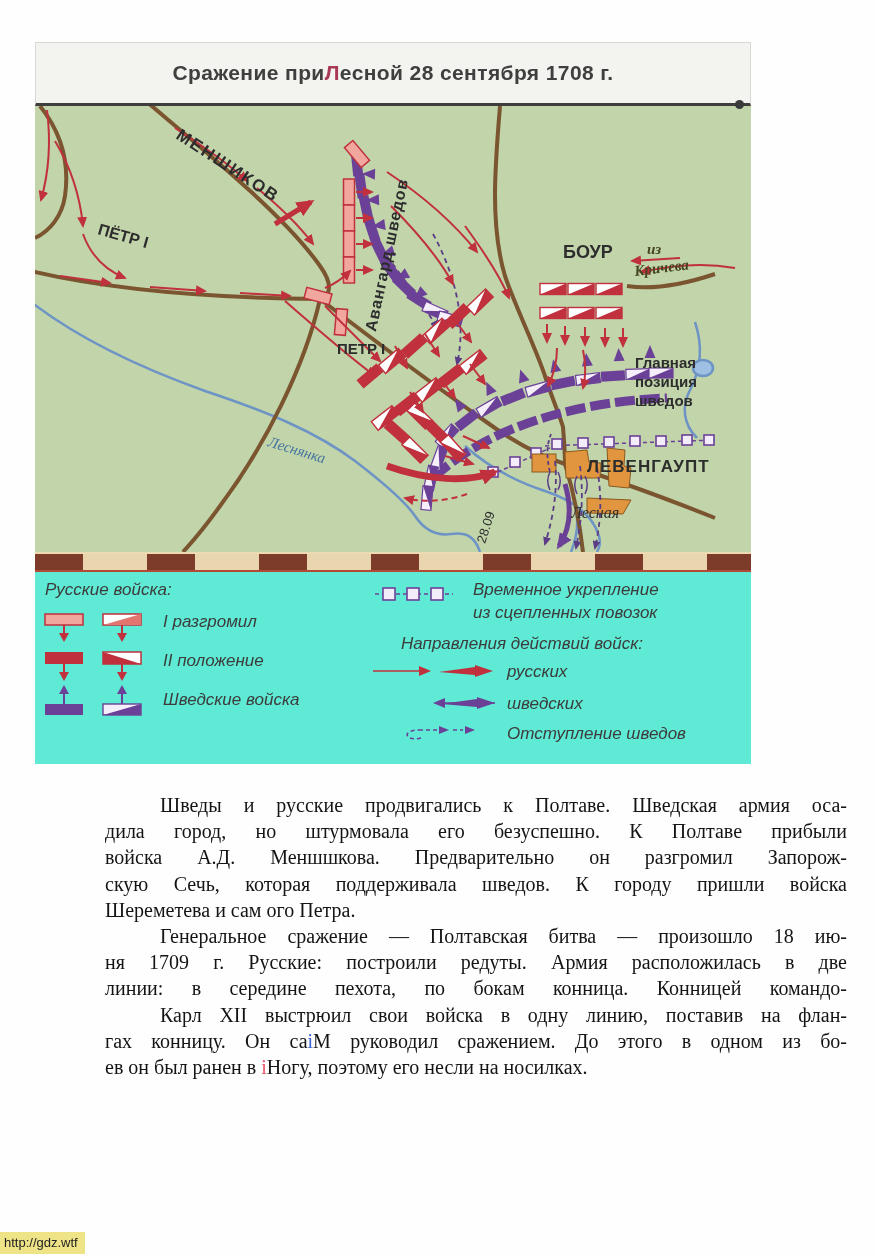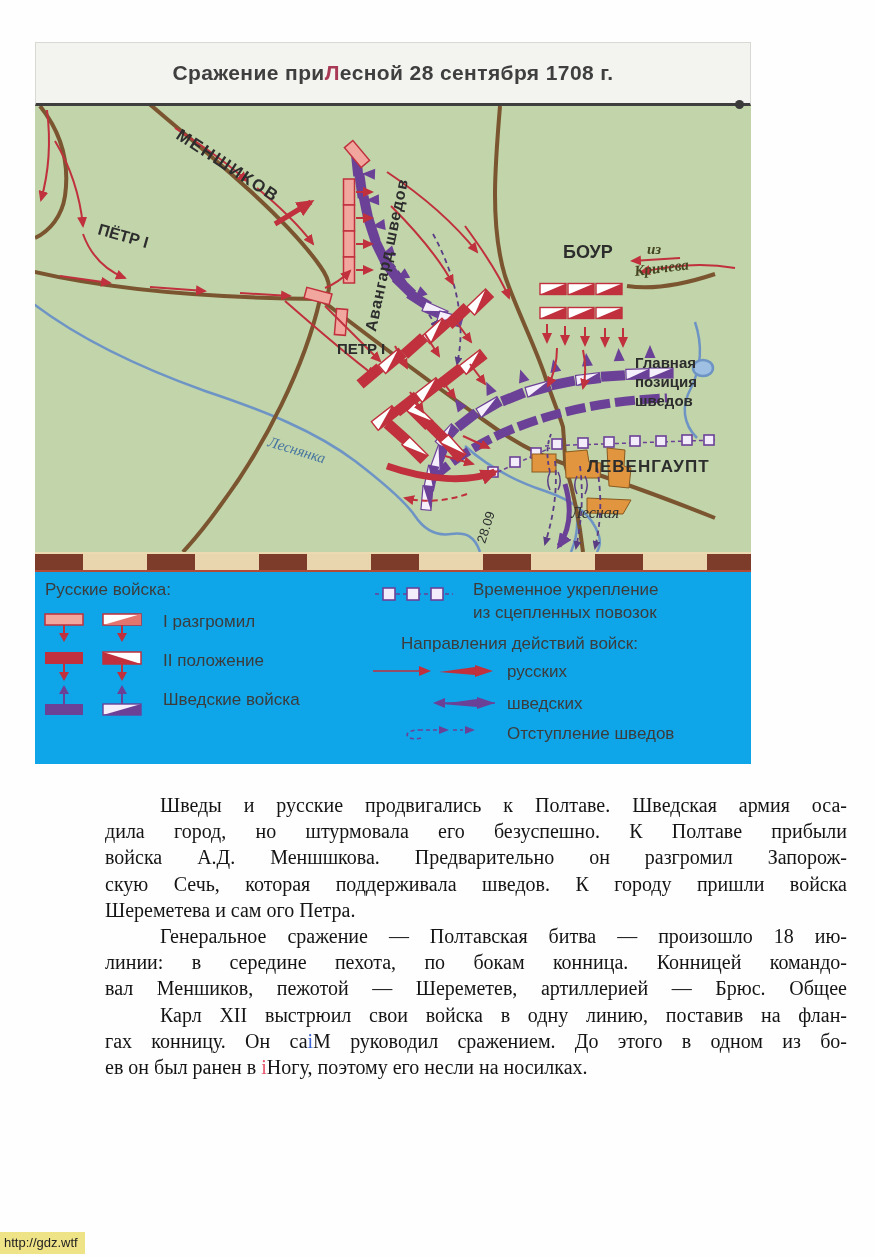--- a/index.html
+++ b/index.html
@@ -5,21 +5,21 @@
   html,body{margin:0;padding:0;}
   body{width:875px;height:1257px;position:relative;background:#fefefe;font-family:"Liberation Sans",sans-serif;}
   .panel{position:absolute;left:35px;top:42px;width:716px;}
   .map-title{position:relative;height:60px;background:#f3f3ef;border:1px solid #d9d9d4;border-bottom:3px solid #3e3e3e;
     display:flex;align-items:center;justify-content:center;font-size:21px;font-weight:bold;color:#3f3f3f;letter-spacing:.4px;}
   .map-title .hl{color:#a93a55;}
   .map-title::after{content:"";position:absolute;right:6px;bottom:-6px;width:9px;height:9px;border-radius:50%;background:#3a3a3a;}
   svg.map{display:block;background:#c1d4aa;}
   .stripe{height:16px;background:repeating-linear-gradient(90deg,#7d3b2a 0 48px,#ead6ae 48px 112px);
     border-top:2px solid #ecdab2;border-bottom:2px solid #b24a35;}
-  .legend{position:relative;height:192px;background:#0ea5e9;font-size:17px;color:#3c3c3c;}
+  .legend{position:relative;height:192px;background:#5eead4;font-size:17px;color:#3c3c3c;font-style:italic;}
   .lg-abs{position:absolute;}
   .lg-label{font-size:17px;color:#3c3c3c;}
   .bodytext{position:absolute;left:105px;top:792px;width:742px;font-family:"Liberation Serif",serif;
     font-size:20px;line-height:26.2px;color:#141414;}
   .bodytext p{margin:0;}
   .bl{text-align:justify;text-align-last:justify;}
   .bl-last{text-align:justify;text-align-last:left;}
   .indent{text-indent:55px;}
   .i-blue{color:#3b63d6;}
   .i-red{color:#e8536a;}
@@ -354,22 +354,22 @@
 <div class="bodytext">
   <p>
     <span class="bl indent" style="display:block;">Шведы и русские продвигались к Полтаве. Шведская армия оса-</span>
     <span class="bl" style="display:block;">дила город, но штурмовала его безуспешно. К Полтаве прибыли</span>
     <span class="bl" style="display:block;">войска А.Д. Меншшкова. Предварительно он разгромил Запорож-</span>
     <span class="bl" style="display:block;">скую Сечь, которая поддерживала шведов. К городу пришли войска</span>
     <span class="bl-last" style="display:block;">Шереметева и сам ого Петра.</span>
   </p>
   <p>
     <span class="bl indent" style="display:block;">Генеральное сражение — Полтавская битва — произошло 18 ию-</span>
+    <span class="bl" style="display:block;">ня 1709 г. Русские: построили редуты. Армия расположилась в две</span>
     <span class="bl" style="display:block;">линии: в середине пехота, по бокам конница. Конницей командо-</span>
-    <span class="bl" style="display:block;">вал Меншиков, пежотой — Шереметев, артиллерией — Брюс. Общее</span>
   </p>
   <p>
     <span class="bl indent" style="display:block;">Карл XII выстрюил свои войска в одну линию, поставив на флан-</span>
     <span class="bl" style="display:block;"><span>гах конницу. Он са</span><span class="i-blue">i</span><span>М руководил сражением. До этого в одном из бо-</span></span>
     <span class="bl-last" style="display:block;"><span>ев он был ранен в </span><span class="i-red">i</span><span>Ногу, поэтому его несли на носилках.</span></span>
   </p>
 </div>
 
 <div class="watermark">http://gdz.wtf</div>
 

